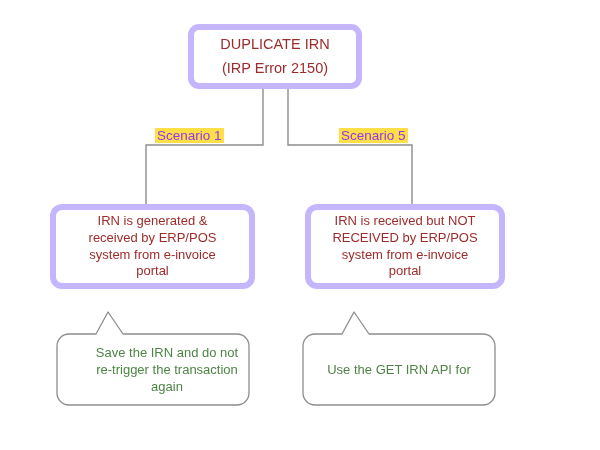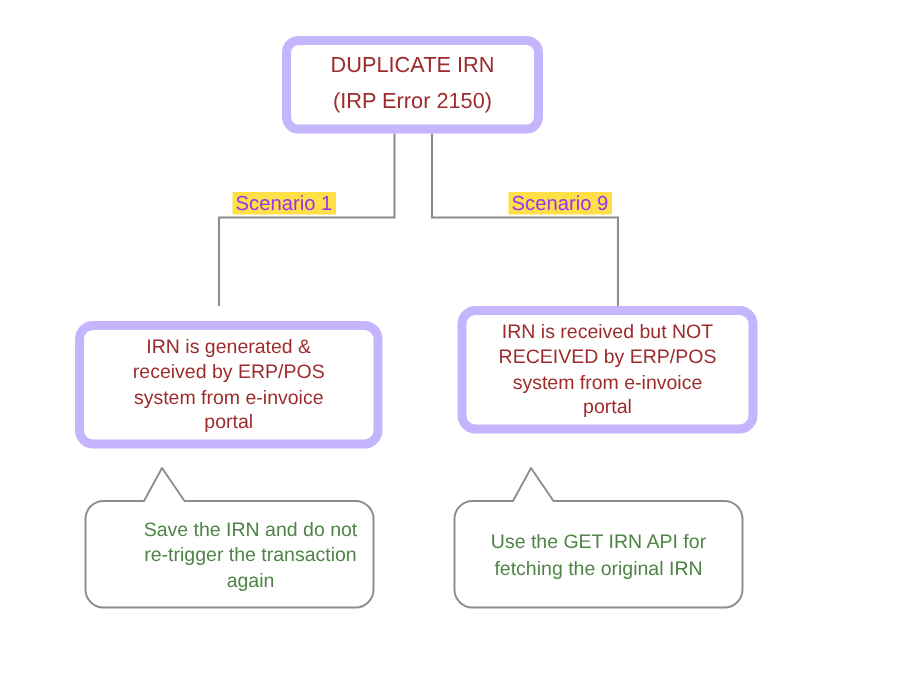--- a/index.html
+++ b/index.html
@@ -61,21 +61,20 @@
   
   .scenario-node .line {
     color: #9e2b2b;
     font-size: 13px;
   }
   #node-scenario1 {
     left: 50px;
     top: 204px;
     width: 205px;
     height: 85px;
-    margin-top: 10px;
   }
   #node-scenario2 {
     left: 305px;
     top: 204px;
     width: 200px;
     height: 85px;
   }
   
   .callout {
     position: absolute;
@@ -150,21 +149,21 @@
       <path d="M 288 89 L 288 145 L 412 145 L 412 204"></path>
     </g>
   </svg>
 
   <div class="node" id="node-root">
     <span class="line">DUPLICATE IRN</span>
     <span class="line">(IRP Error 2150)</span>
   </div>
 
   <div class="edge-label" id="label-scenario1">Scenario 1</div>
-  <div class="edge-label" id="label-scenario2">Scenario 9</div>
+  <div class="edge-label" id="label-scenario2">Scenario 5</div>
 
   <div class="node scenario-node" id="node-scenario1">
     <span class="line">IRN is generated &amp;</span>
     <span class="line">received by ERP/POS</span>
     <span class="line">system from e-invoice</span>
     <span class="line">portal</span>
   </div>
 
   <div class="node scenario-node" id="node-scenario2">
     <span class="line">IRN is received but NOT</span>
@@ -205,17 +204,16 @@
                L 180 22
                A 12 12 0 0 1 192 34
                L 192 81
                A 12 12 0 0 1 180 93
                L 12 93
                A 12 12 0 0 1 0 81
                Z" fill="#ffffff" stroke="#8d8d8d" stroke-width="1.3" stroke-linejoin="round"></path>
     </svg>
     <div class="bubble-text">
       <span class="line">Use the GET IRN API for</span>
-      <span class="line">fetching the original IRN</span>
     </div>
   </div>
 
 </div>
 
 </body></html>

